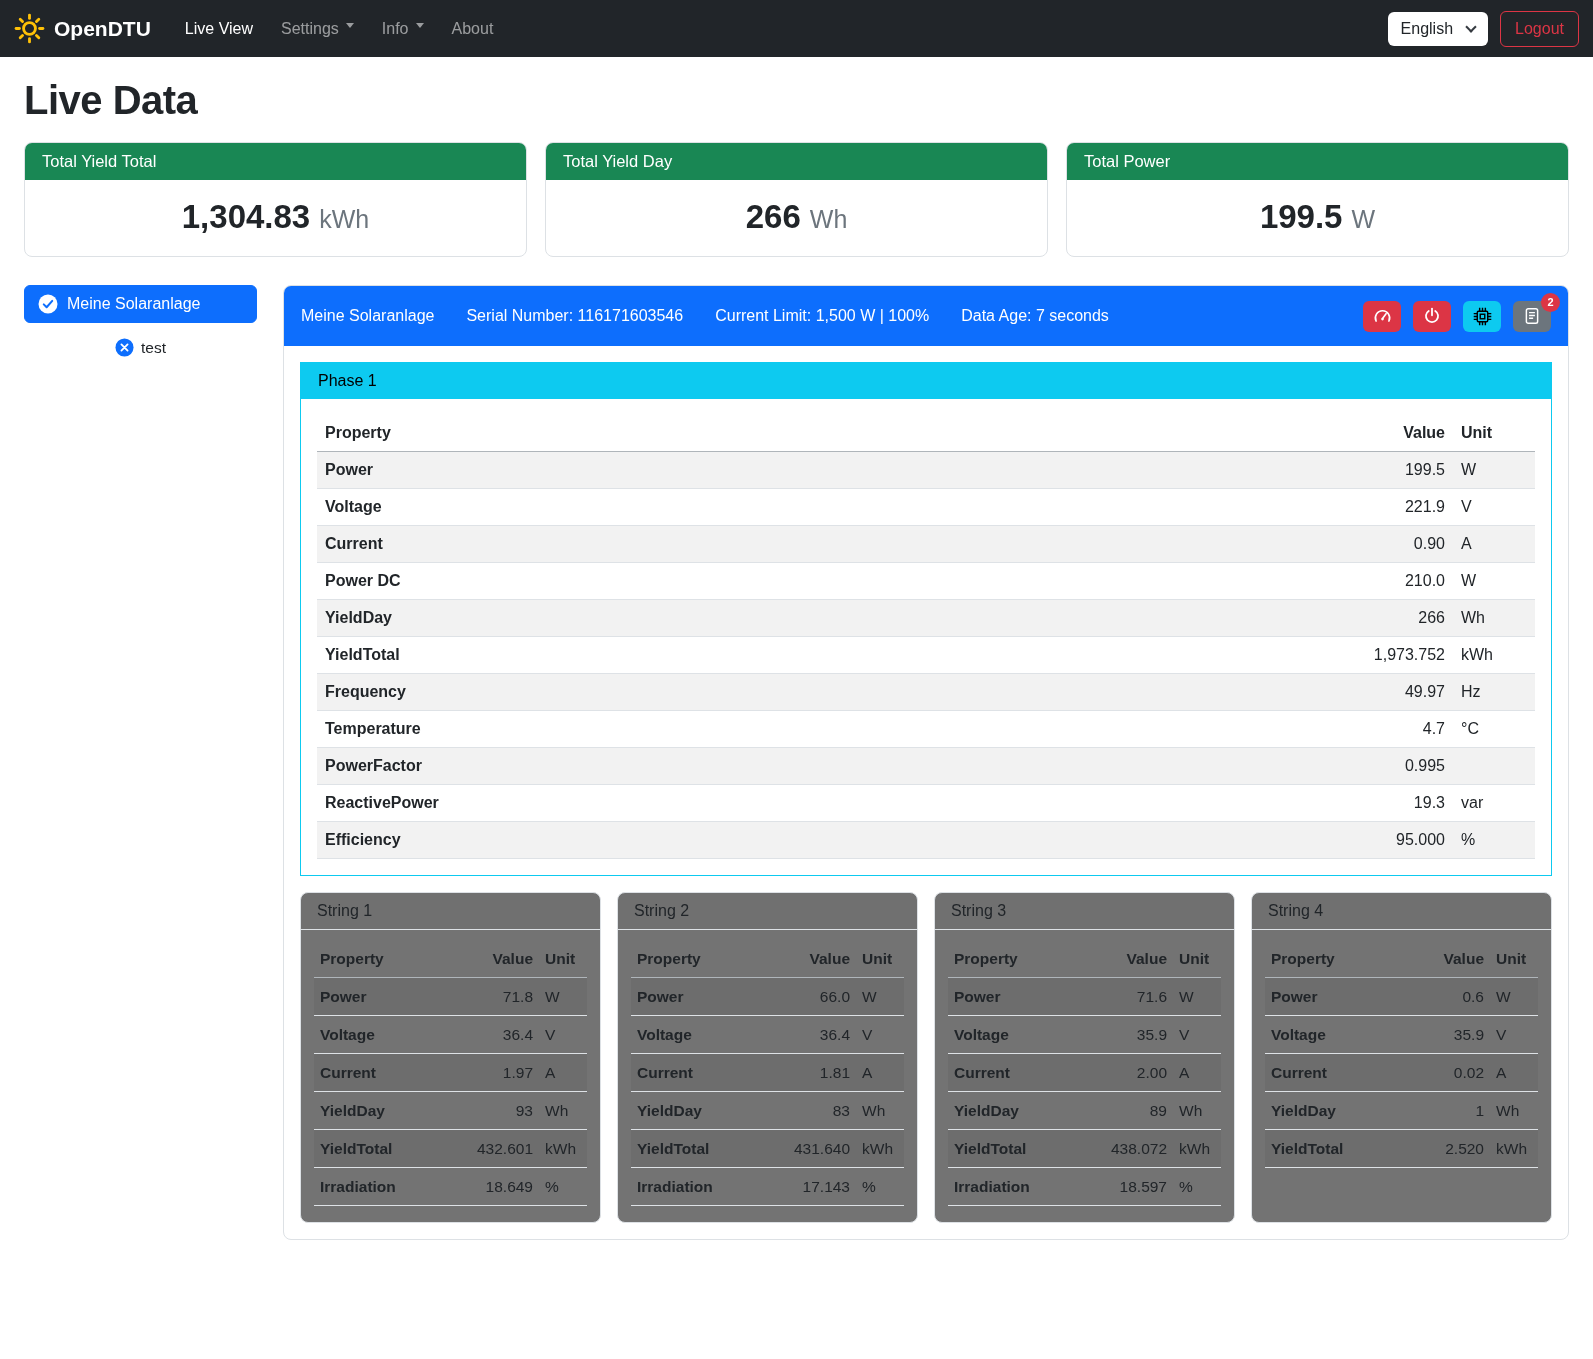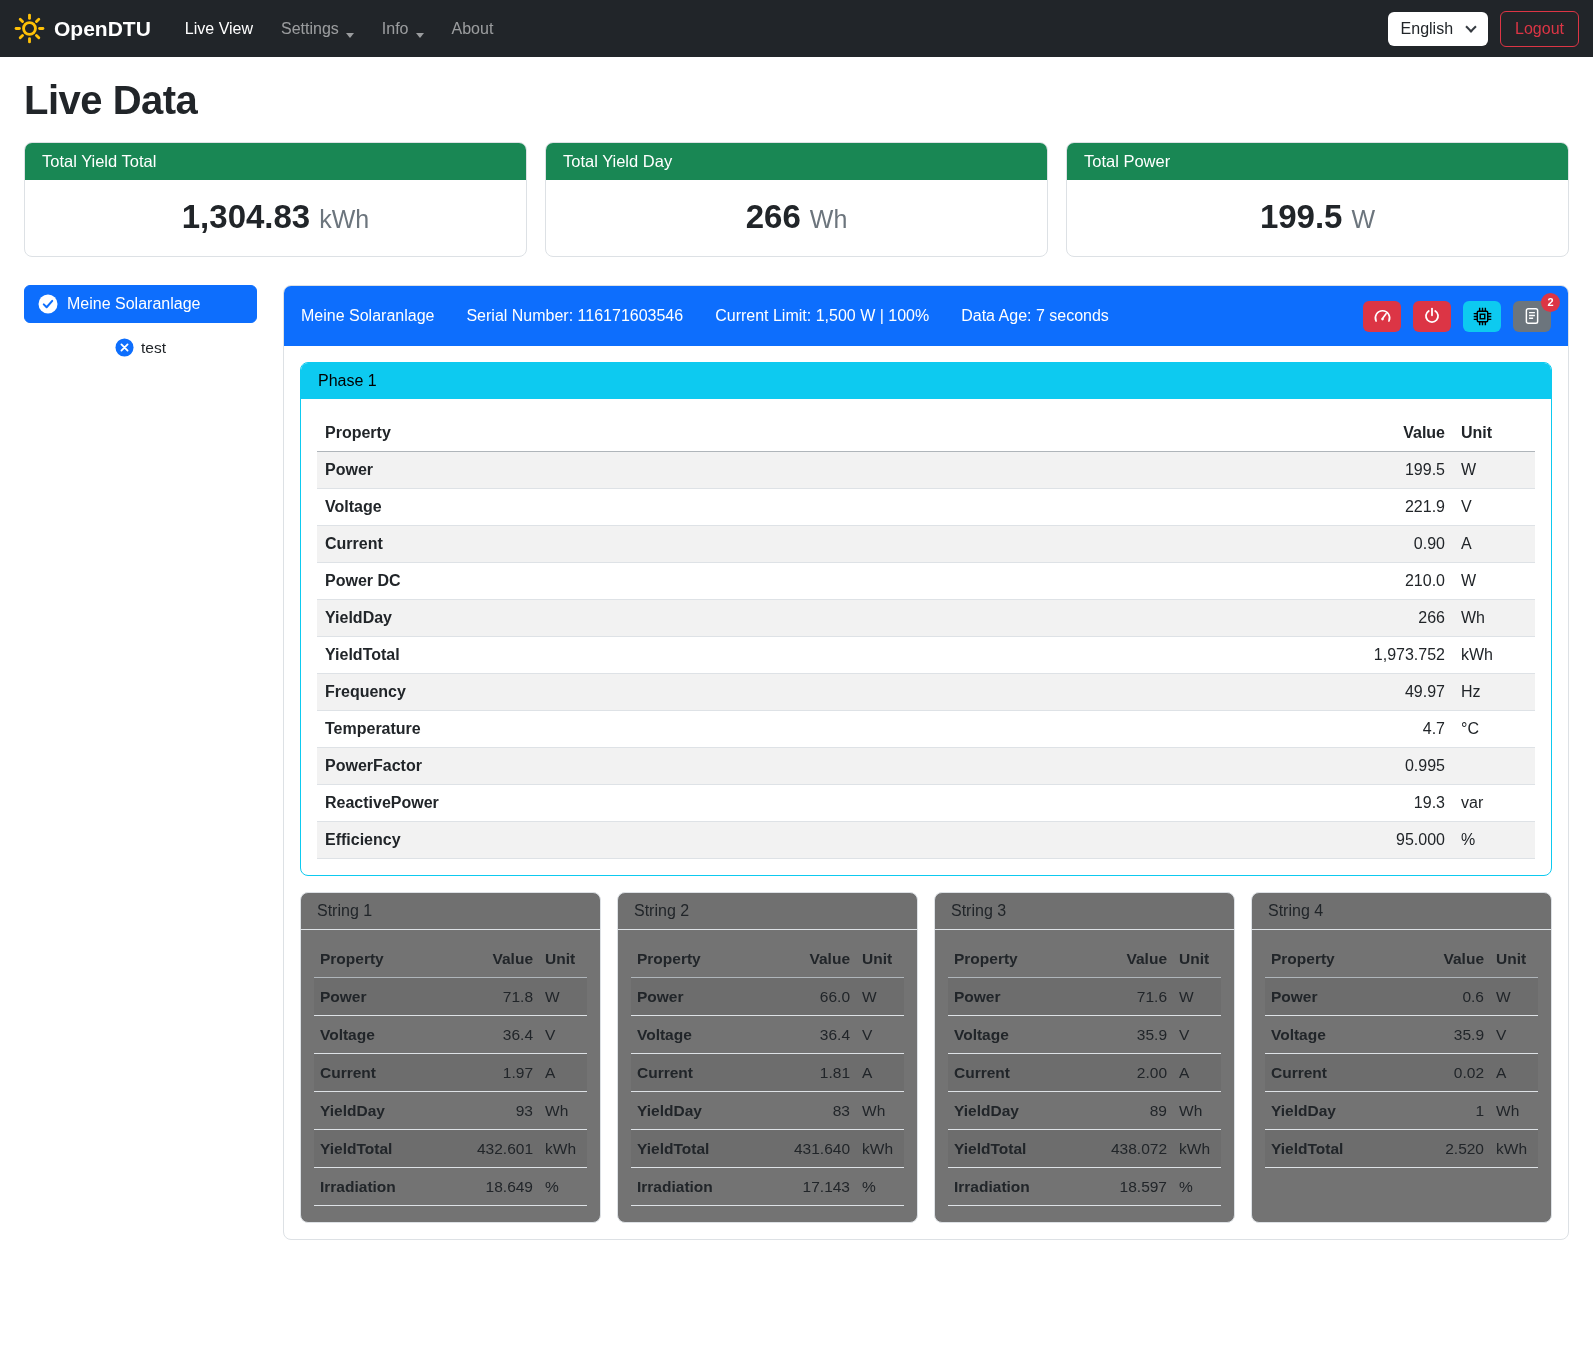--- a/index.html
+++ b/index.html
@@ -12,21 +12,21 @@
 
   
   .navbar {
     height: 57px; background: #212529;
     display: flex; align-items: center;
     padding: 0 14px; gap: 4px;
   }
   .brand { display: flex; align-items: center; gap: 9px; color: #fff; font-size: 21px; font-weight: 600; margin-right: 18px; cursor: pointer; }
   .nav-link {
     color: rgba(255,255,255,.55); padding: 8px 8px; margin: 0 4px;
-    display: flex; align-items: flex-end; gap: 7px; cursor: pointer; font-size: 16px;
+    display: flex; align-items: flex-start; gap: 7px; cursor: pointer; font-size: 16px;
   }
   .nav-link.active { color: #fff; }
   .caret { width: 0; height: 0; border-left: 4.5px solid transparent; border-right: 4.5px solid transparent; border-top: 5px solid currentColor; margin-top: 3px; }
   .nav-right { margin-left: auto; display: flex; align-items: center; gap: 12px; }
   .lang-select {
     background: #fff; color: #212529; border-radius: 6px;
     padding: 8px 13px; display: flex; align-items: center; gap: 14px;
     font-size: 16px; cursor: pointer;
   }
   .chev { width: 8px; height: 8px; border-right: 2px solid #353a40; border-bottom: 2px solid #353a40; transform: rotate(45deg); margin-top: -4px; }
@@ -77,21 +77,21 @@
   .icon-btn.secondary { background: #6c757d; }
   .btn-badge {
     position: absolute; top: -8px; right: -9px;
     background: #dc3545; color: #fff; font-size: 11px; font-weight: 700;
     min-width: 19px; height: 19px; border-radius: 10px;
     display: flex; align-items: center; justify-content: center; padding: 0 5px;
   }
   .panel-body { padding: 16px; }
 
   
-  .phase-card { border: 1px solid #0dcaf0; border-radius: 8px; overflow: hidden; background: #fff; }
+  .phase-card { border: 1px solid #0dcaf0; border-radius: 0; overflow: hidden; background: #fff; }
   .phase-head { background: #0dcaf0; color: #000; padding: 9px 17px; font-size: 16px; }
   .phase-body { padding: 16px; }
 
   
   table { width: 100%; border-collapse: collapse; }
   th, td { padding: 9px 8px; text-align: left; border-bottom: 1px solid #dee2e6; font-size: 16px; }
   thead th { border-bottom-color: #afb5ba; font-weight: 700; }
   td.prop { font-weight: 700; }
   .col-val { text-align: right; }
   .phase-table .col-unit { width: 82px; }

